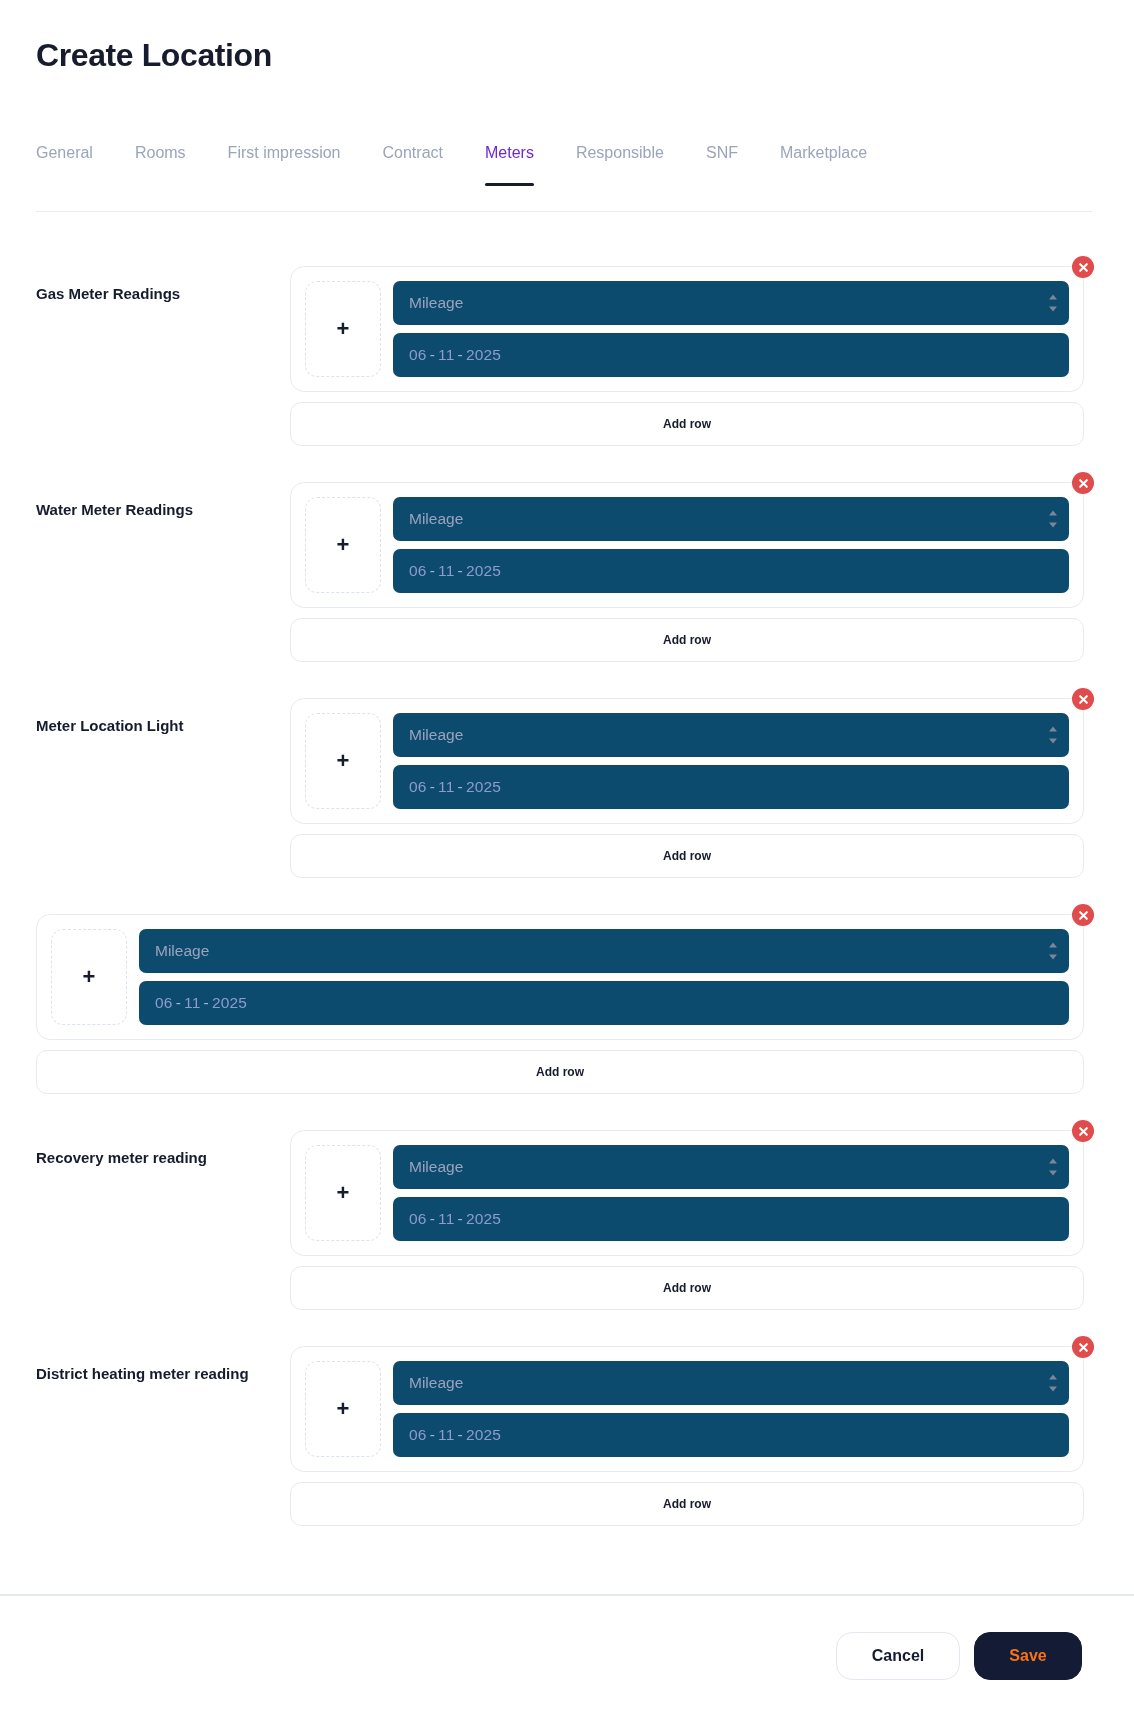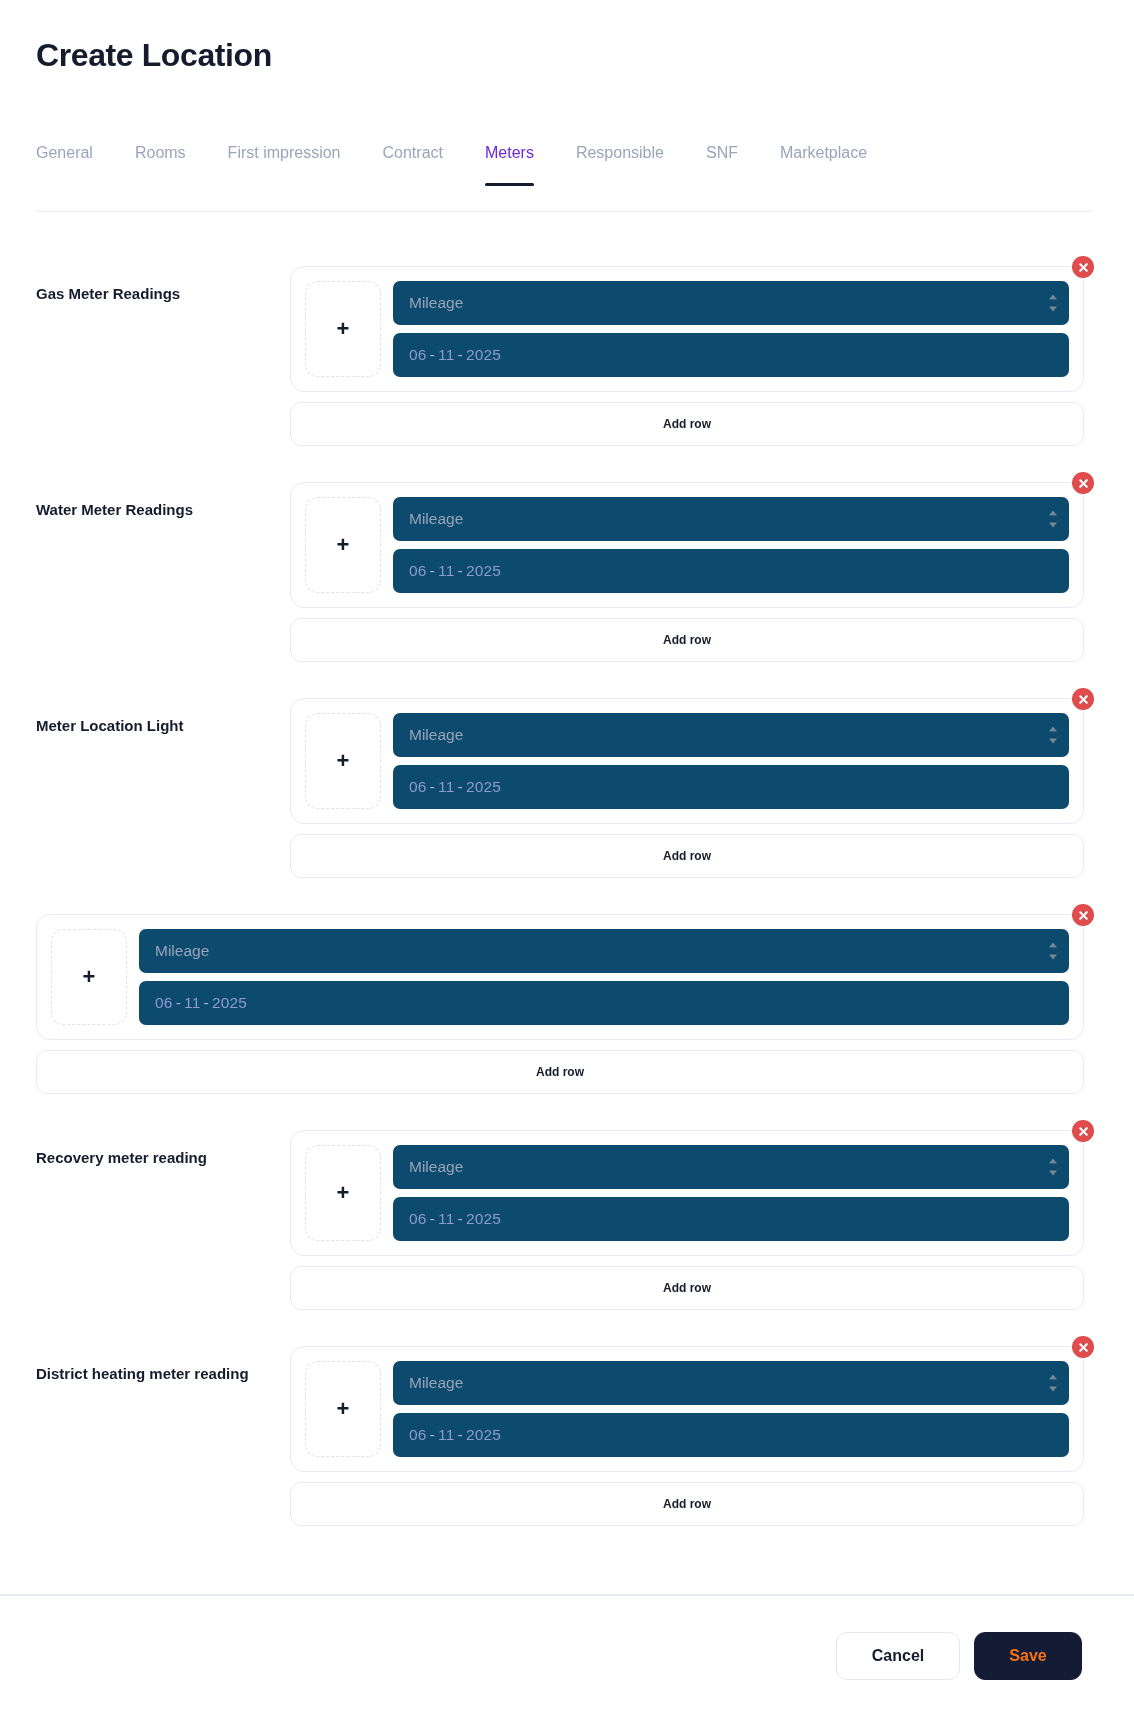--- a/index.html
+++ b/index.html
@@ -254,21 +254,21 @@
     align-items: center;
     justify-content: flex-end;
     gap: 14px;
     padding-right: 52px;
   }
 
   .btn {
     font-family: inherit;
     font-size: 16px;
     font-weight: 700;
-    border-radius: 11px;
+    border-radius: 16px;
     cursor: pointer;
     height: 48px;
     display: flex;
     align-items: center;
     justify-content: center;
   }
   .btn-cancel {
     min-width: 124px;
     padding: 0 26px;
     background: #ffffff;

